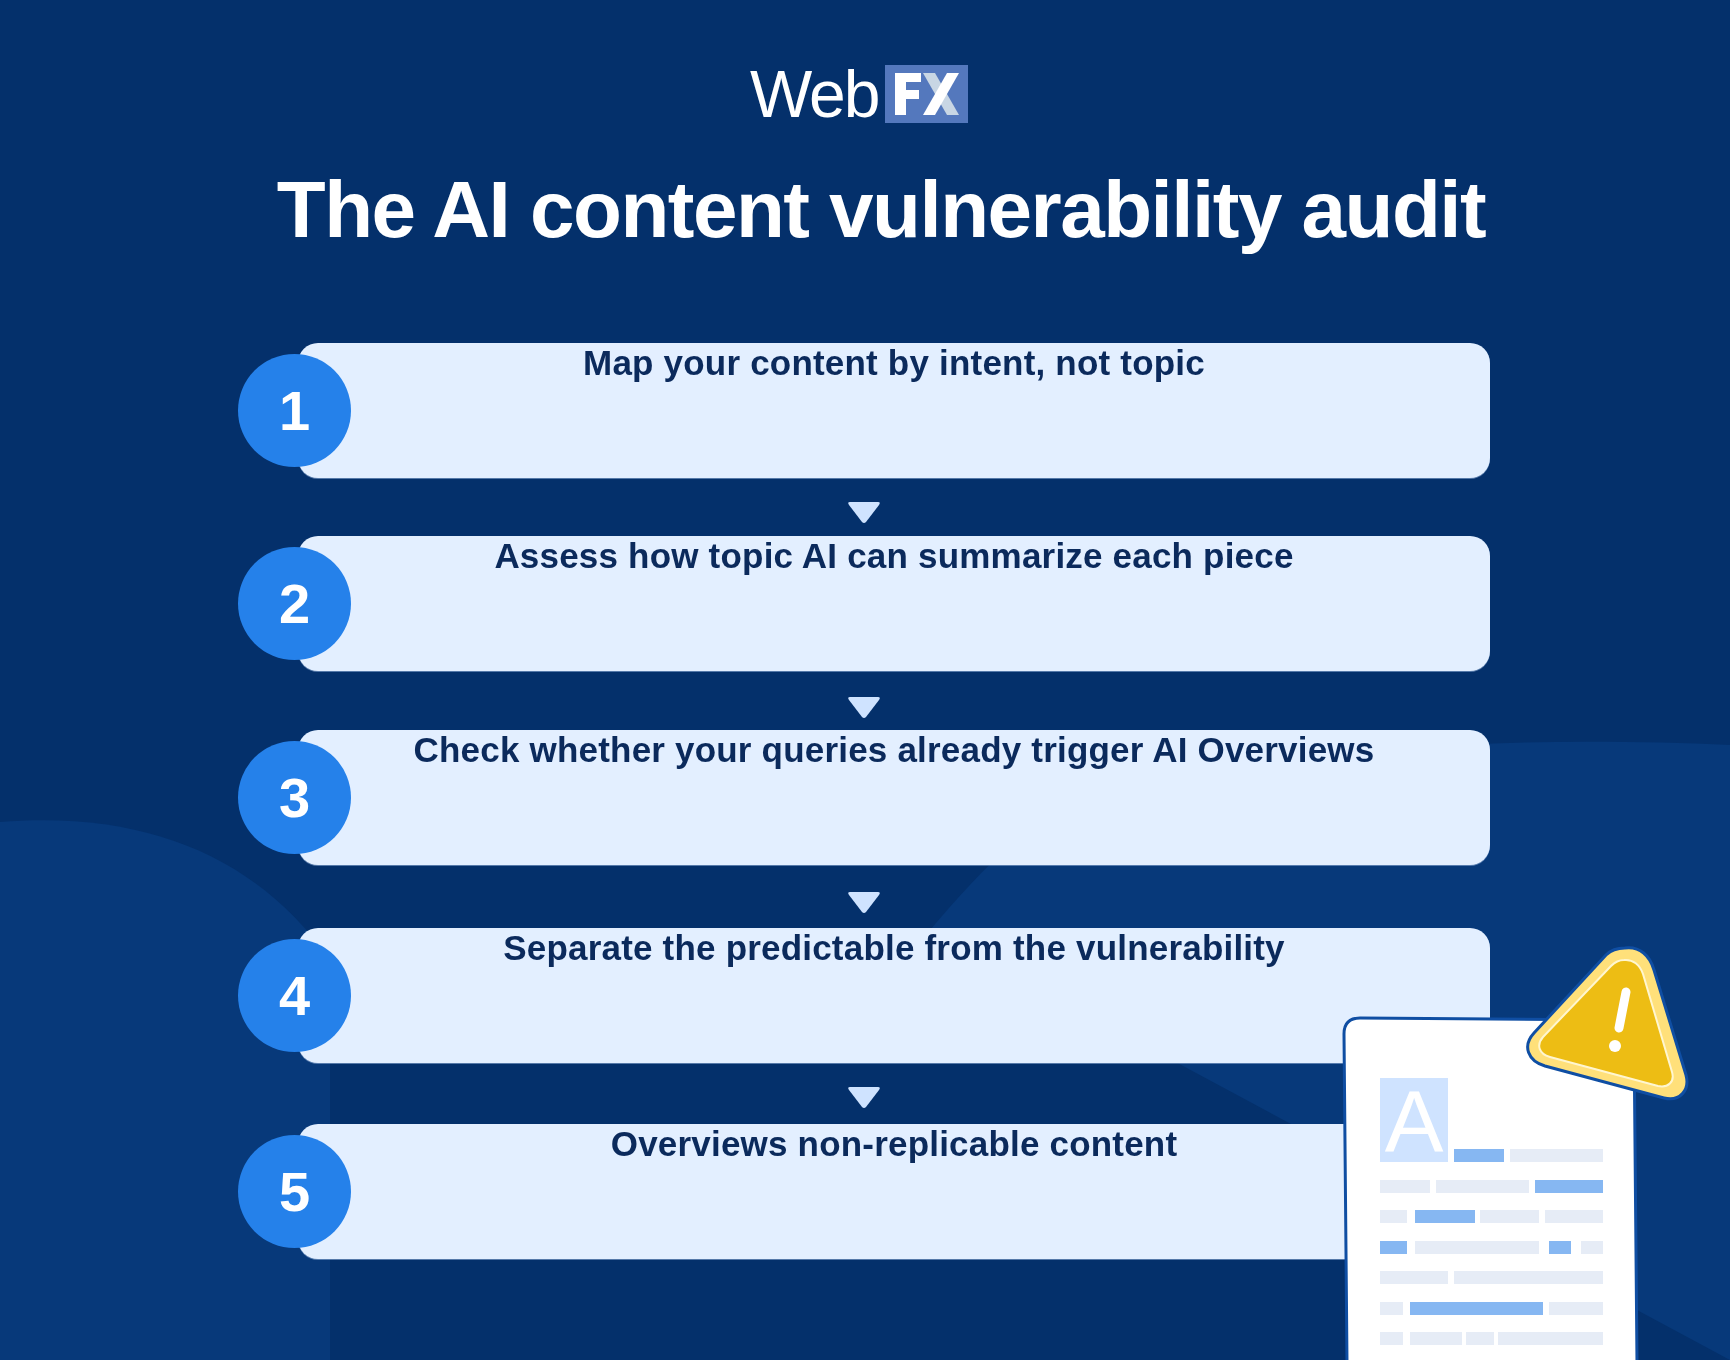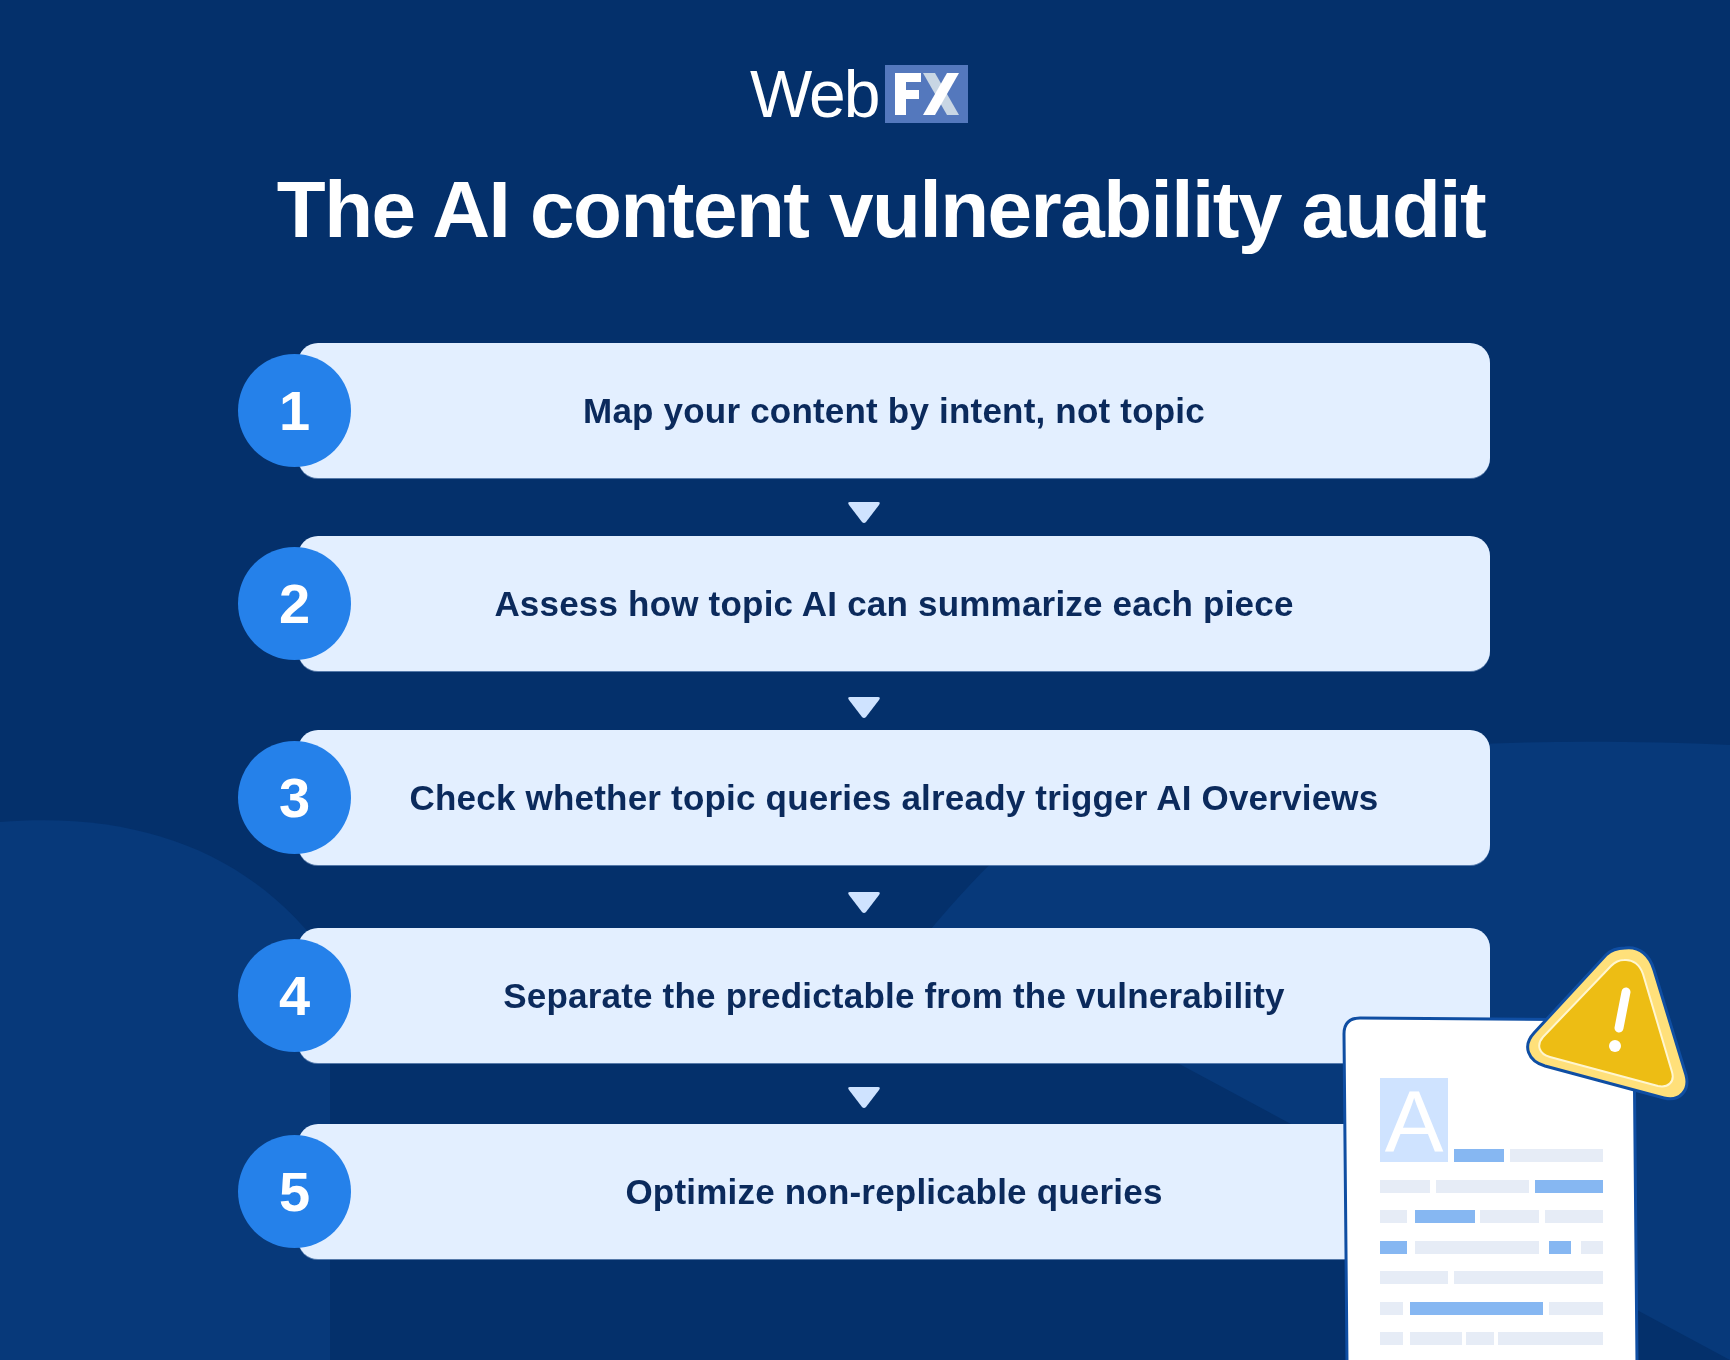--- a/index.html
+++ b/index.html
@@ -15,21 +15,21 @@
   .logo-fx svg { position: absolute; left: 0; top: 0; }
   .title {
     position: absolute; left: 16px; width: 1730px; top: 160px; text-align: center;
     color: #ffffff; font-size: 80px; font-weight: 700; letter-spacing: -1.5px; line-height: 100px;
   }
   .step { position: absolute; left: 238px; width: 1252px; height: 135px; }
   .step-card {
     position: absolute; left: 60px; top: 0; width: 1192px; height: 135px;
     background: #e3efff; border-radius: 20px;
     box-shadow: 0 1px 0 rgba(140,170,210,0.6);
-    display: flex; align-items: center; justify-content: center;
+    display: flex; align-items: flex-start; justify-content: center;
   }
   .step-text { color: #0b2a5c; font-size: 35px; font-weight: 700; letter-spacing: 0.2px; padding-left: 0; }
   .step-num {
     position: absolute; left: 0; top: 11px; width: 113px; height: 113px; border-radius: 50%;
     background: #2581ea; color: #ffffff; font-size: 56px; font-weight: 700;
     display: flex; align-items: center; justify-content: center;
   }
   .arrow { position: absolute; left: 847px; width: 34px; height: 22px; }
   .illustration { position: absolute; left: 1340px; top: 940px; width: 360px; height: 420px; }
 </style>
@@ -69,41 +69,41 @@
     <span class="step-text">Assess how topic AI can summarize each piece</span>
   </div>
   <div class="step-num">2</div>
 </div>
 <svg class="arrow" style="top:697px" viewBox="0 0 34 22">
   <path d="M3 0 H31 Q34 0 32 3 L19 20 Q17 22 15 20 L2 3 Q0 0 3 0 Z" fill="#cfe3ff"></path>
 </svg>
 
 <div class="step" style="top:730px">
   <div class="step-card">
-    <span class="step-text">Check whether topic queries already trigger AI Overviews</span>
+    <span class="step-text">Check whether your queries already trigger AI Overviews</span>
   </div>
   <div class="step-num">3</div>
 </div>
 <svg class="arrow" style="top:892px" viewBox="0 0 34 22">
   <path d="M3 0 H31 Q34 0 32 3 L19 20 Q17 22 15 20 L2 3 Q0 0 3 0 Z" fill="#cfe3ff"></path>
 </svg>
 
 <div class="step" style="top:928px">
   <div class="step-card">
     <span class="step-text">Separate the predictable from the vulnerability</span>
   </div>
   <div class="step-num">4</div>
 </div>
 <svg class="arrow" style="top:1087px" viewBox="0 0 34 22">
   <path d="M3 0 H31 Q34 0 32 3 L19 20 Q17 22 15 20 L2 3 Q0 0 3 0 Z" fill="#cfe3ff"></path>
 </svg>
 
 <div class="step" style="top:1124px">
   <div class="step-card">
-    <span class="step-text">Optimize non-replicable queries</span>
+    <span class="step-text">Overviews non-replicable content</span>
   </div>
   <div class="step-num">5</div>
 </div>
 
 <svg class="illustration" viewBox="1340 940 360 420">
 
   <g>
     <path d="M1344 1034 Q1344 1018 1360 1018 L1620 1020 Q1634 1020 1634 1034 L1637 1362 L1347 1362 Z" fill="#ffffff" stroke="#0f4ea3" stroke-width="3"></path>
     <rect x="1380" y="1078" width="68" height="84" fill="#cfe3ff"></rect>
     <text x="1414" y="1152" text-anchor="middle" font-family="Liberation Sans, sans-serif" font-size="88" fill="#ffffff">A</text>

